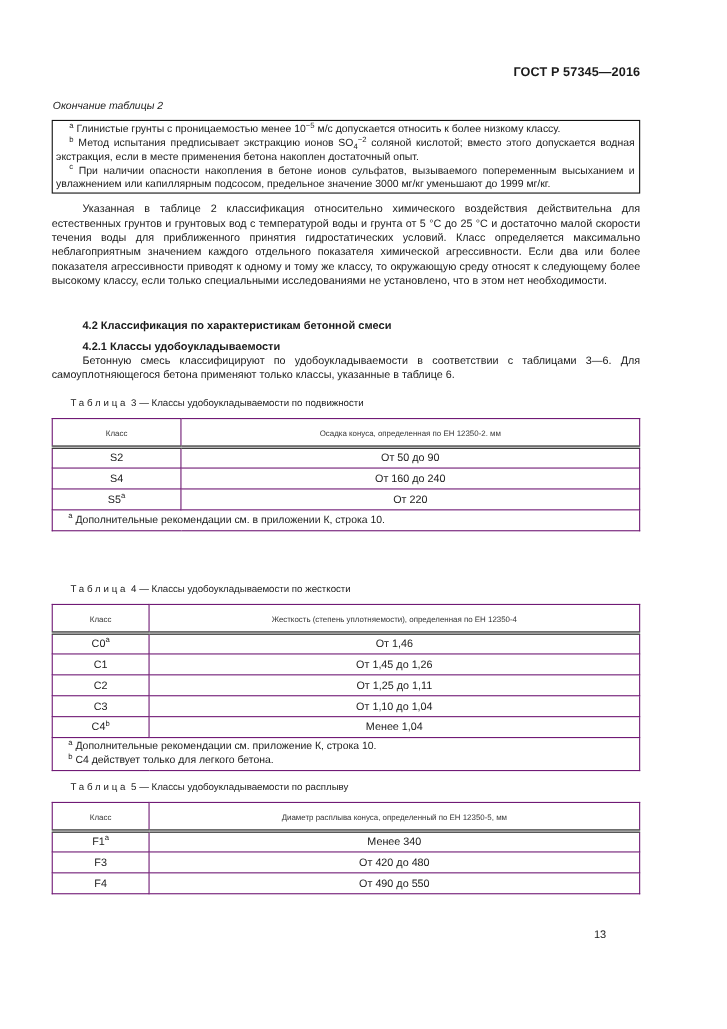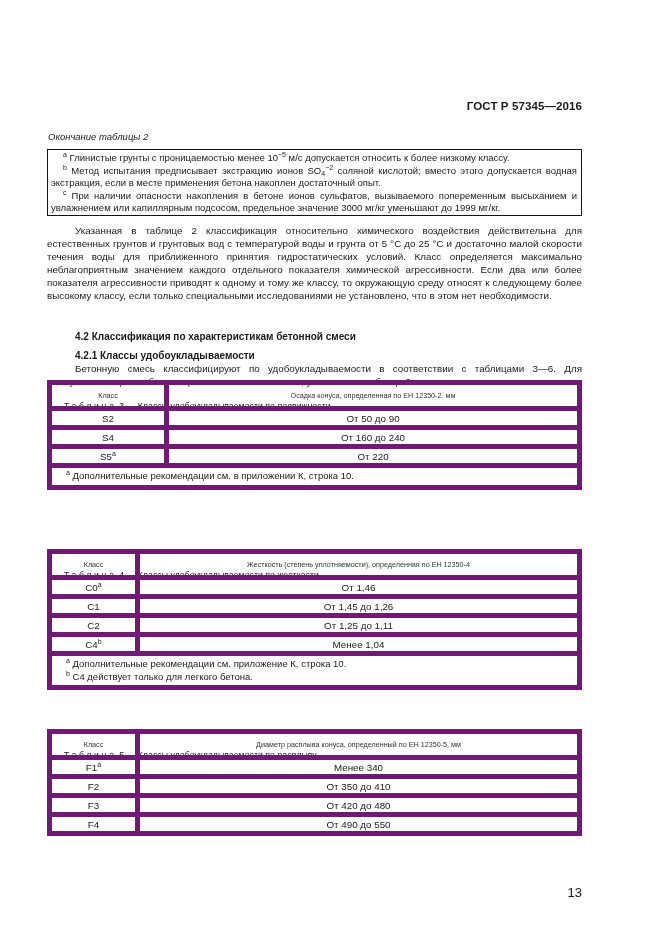--- a/index.html
+++ b/index.html
@@ -3,21 +3,21 @@
   <meta charset="utf-8">
   <style>
     * { box-sizing: border-box; margin: 0; padding: 0; }
     html, body { width: 661px; height: 935px; background: #ffffff; }
     body {
       position: relative;
       font-family: "Liberation Sans", sans-serif;
       color: #1a1a1a;
       overflow: hidden;
     }
-    .abs { position: absolute; margin-top: 40px; }
+    .abs { position: absolute; }
     .doc-header {
       left: 440px; top: 60px; width: 142px;
       text-align: right;
       font-size: 11.5px; font-weight: bold;
       letter-spacing: 0.1px;
     }
     .cont-caption {
       left: 48px; top: 91px;
       font-size: 9.5px; font-style: italic;
     }
@@ -56,42 +56,42 @@
       font-size: 8.8px;
     }
     .table-caption .lbl { letter-spacing: 2.6px; }
     table.gost {
       position: absolute;
       border-collapse: collapse;
       left: 47px; width: 535px;
       table-layout: fixed;
     }
     table.gost td, table.gost th {
-      border: 5px solid #701a75;
+      border: 1px solid #701a75;
       text-align: center;
       font-size: 9.8px;
       font-weight: normal;
       padding: 0;
       height: 19px;
     }
     table.gost th {
       font-size: 7.2px;
       color: #333;
       border-bottom: 3px double #111;
     }
     table.gost td.foot {
       text-align: left;
       padding: 2px 0 2px 14px;
       font-size: 9.5px;
       line-height: 12.5px;
     }
     .page-number {
       left: 540px; top: 845px; width: 42px;
-      text-align: right;
-      font-size: 13px;
+      text-align: left;
+      font-size: 10px;
     }
   </style>
 </head>
 <body>
 
 <div class="abs doc-header">ГОСТ Р 57345—2016</div>
 
 <div class="abs cont-caption">Окончание таблицы 2</div>
 
 <div class="abs notes-box">
@@ -156,20 +156,24 @@
       </tr>
   <tr>
         <td><span>C1</span><sup></sup></td>
         <td>От 1,45 до 1,26</td>
       </tr>
   <tr>
         <td><span>C2</span><sup></sup></td>
         <td>От 1,25 до 1,11</td>
       </tr>
   <tr>
+        <td><span>C3</span><sup></sup></td>
+        <td>От 1,10 до 1,04</td>
+      </tr>
+  <tr>
         <td><span>C4</span><sup>b</sup></td>
         <td>Менее 1,04</td>
       </tr>
   <tr>
     <td class="foot" colspan="2">
       <div><sup>a</sup><span> Дополнительные рекомендации см. приложение К, строка 10.</span></div>
       <div><sup>b</sup><span> C4 действует только для легкого бетона.</span></div>
     </td>
   </tr>
 </tbody>
@@ -186,24 +190,20 @@
   <tbody>
       <tr style="height:26px">
     <th>Класс</th>
     <th>Диаметр расплыва конуса, определенный по ЕН 12350-5, мм</th>
   </tr>
   <tr>
         <td><span>F1</span><sup>a</sup></td>
         <td>Менее 340</td>
       </tr>
   <tr>
-        <td><span>F2</span><sup></sup></td>
-        <td>От 350 до 410</td>
-      </tr>
-  <tr>
         <td><span>F3</span><sup></sup></td>
         <td>От 420 до 480</td>
       </tr>
   <tr>
         <td><span>F4</span><sup></sup></td>
         <td>От 490 до 550</td>
       </tr>
 </tbody>
   </table>
 

